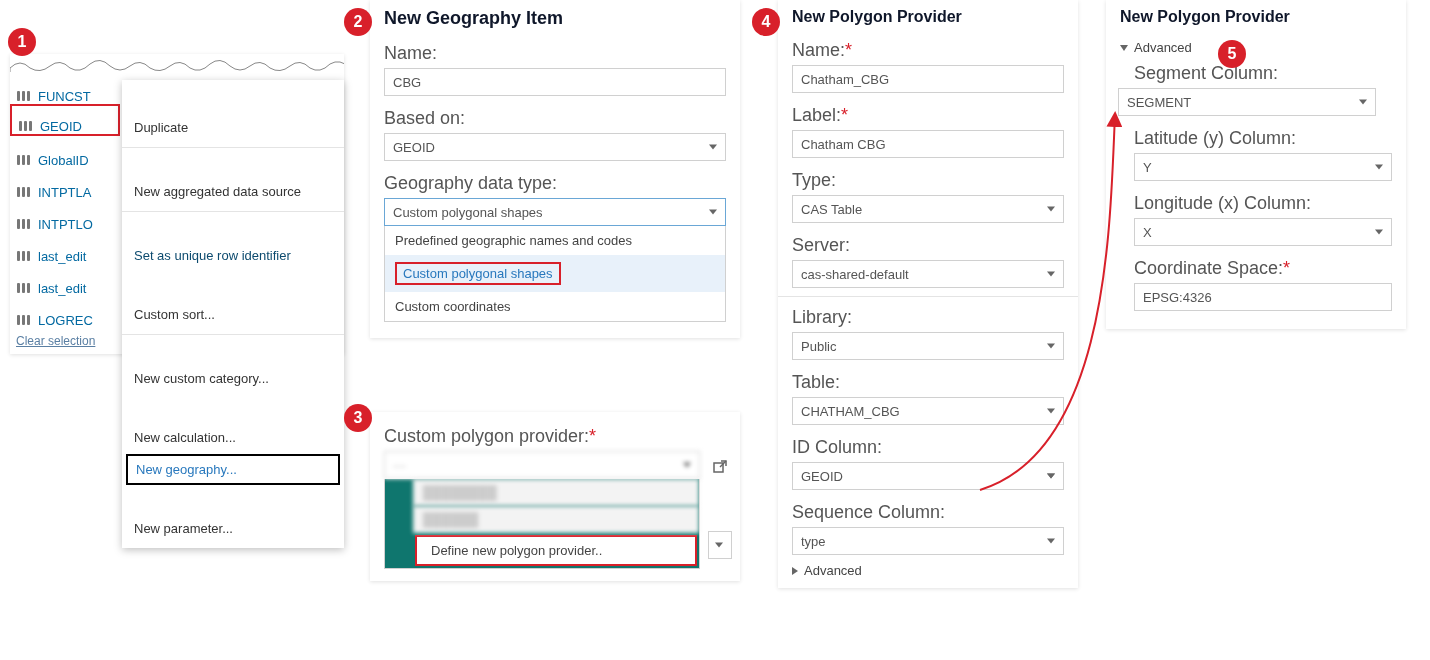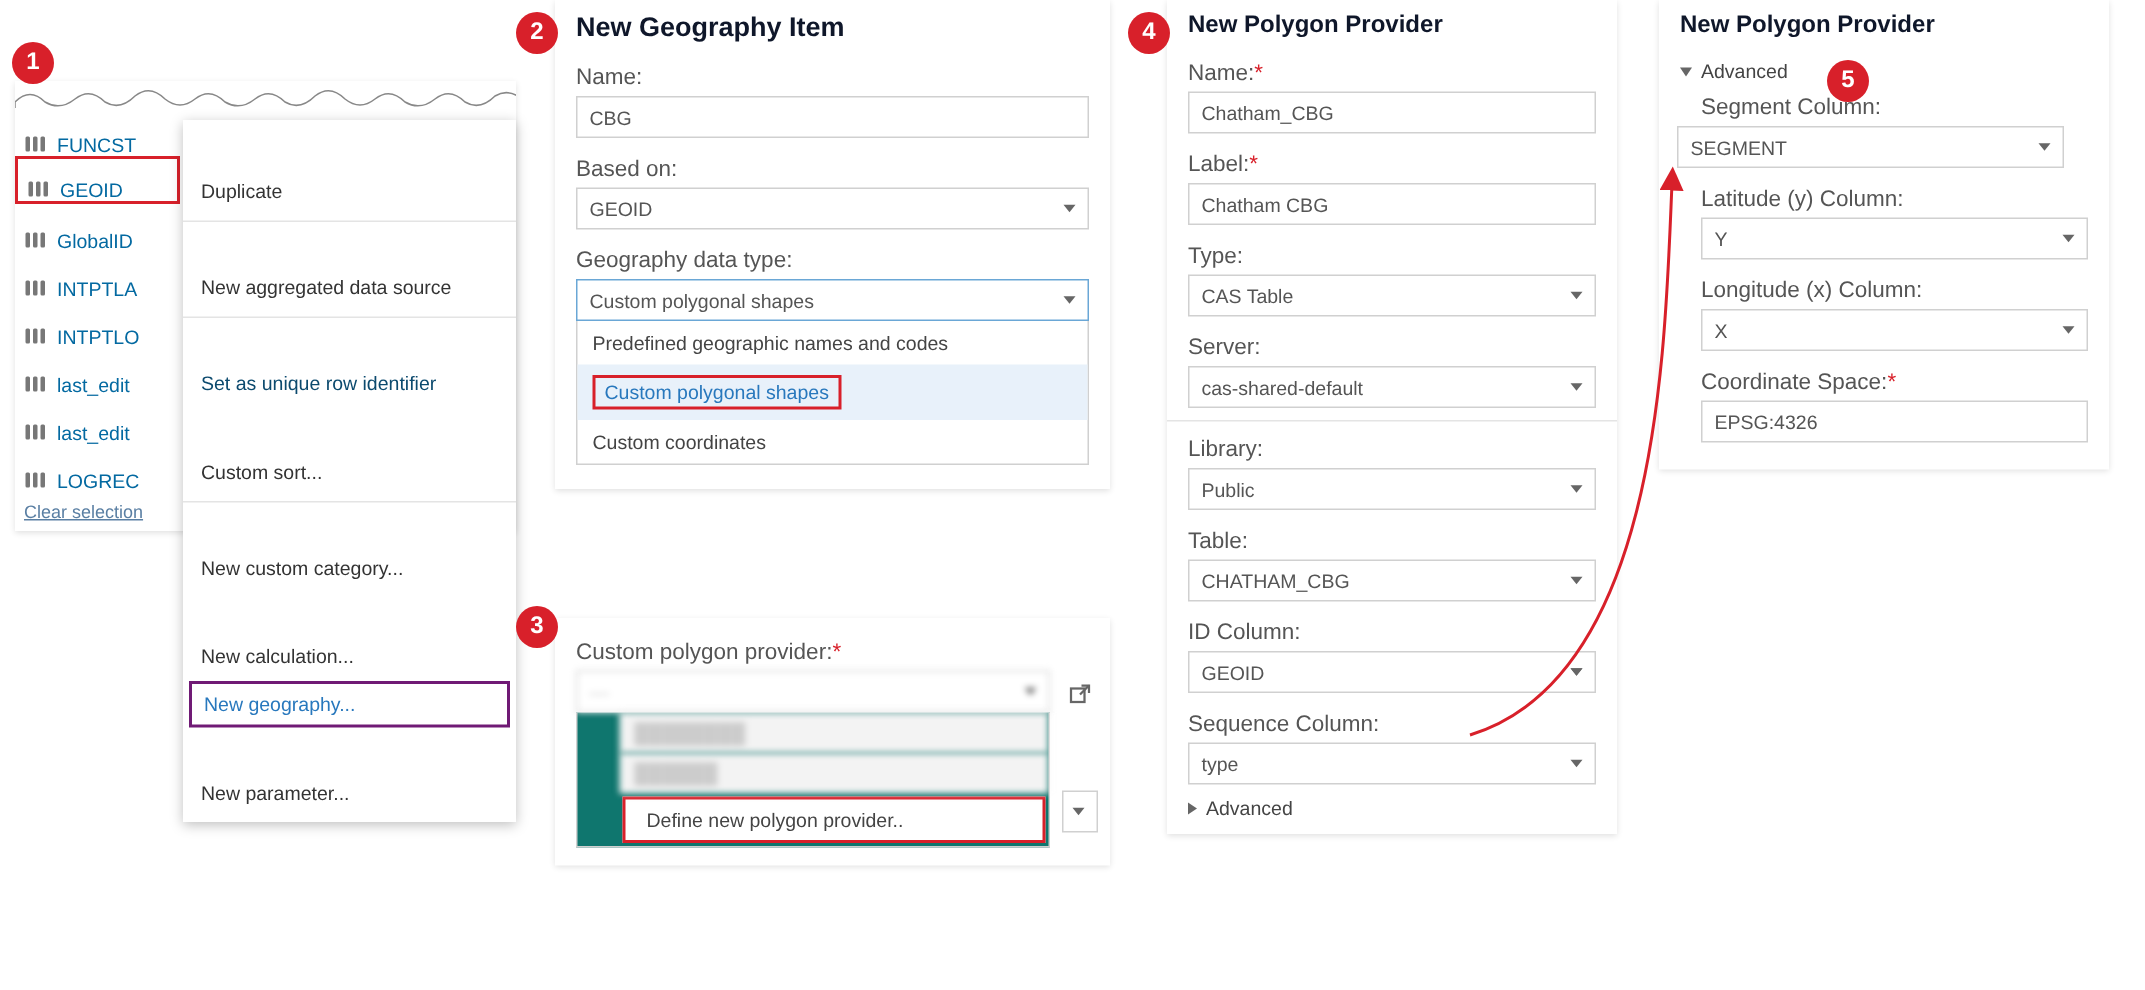--- a/index.html
+++ b/index.html
@@ -33,21 +33,21 @@
     box-shadow: 0 1px 4px rgba(0,0,0,0.12);
   }
   .panel-title {
     color: #0f172a;
     font-size: 18px;
     font-weight: 700;
     padding: 8px 14px 10px 14px;
   }
   .field-label {
     color: #555;
-    font-size: 15px;
+    font-size: 18px;
     padding: 4px 14px 2px 14px;
   }
   .req { color: #d8202a; }
   .text-input, .select-input {
     margin: 2px 14px 8px 14px;
     height: 28px;
     border: 1px solid #d0d0d0;
     background: #fff;
     display: flex;
     align-items: center;
@@ -128,21 +128,21 @@
   }
   .context-menu .mitem {
     padding: 8px 12px;
     color: #333;
     font-size: 13px;
     margin-top: 28px;
   }
   .context-menu .mitem.disabled { color: #0c4a6e; }
   .context-menu .mitem.highlight {
     color: #2878bd;
-    border: 2px solid #701a75;
+    border: 2px solid #000000;
     margin: 1px 4px;
     padding: 6px 8px;
   }
   .context-menu .msep {
     height: 1px;
     background: #e4e4e4;
     margin: 4px 0;
   }
   .torn-top {
     height: 18px;

